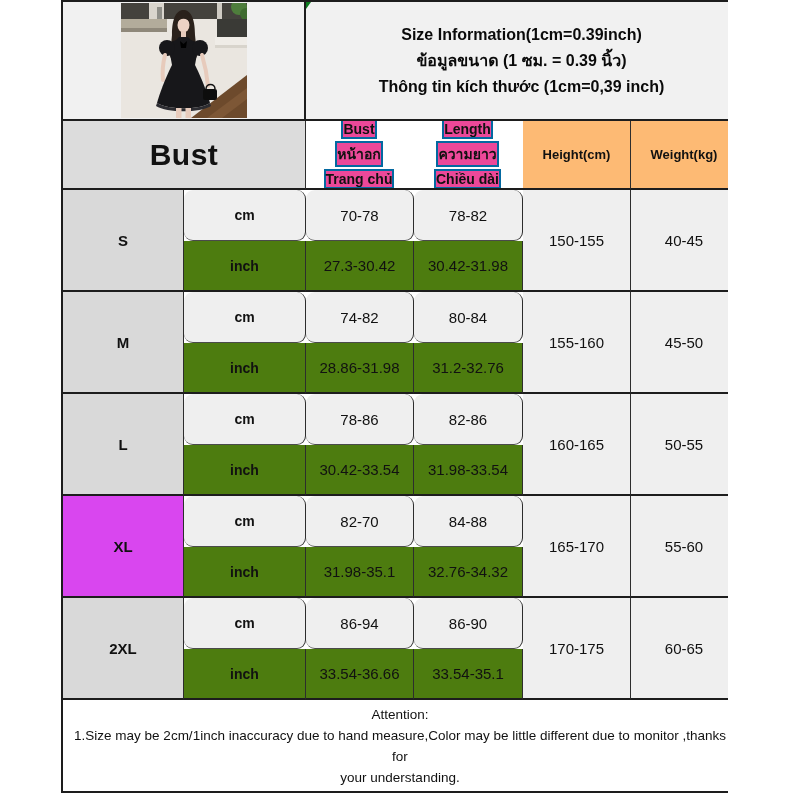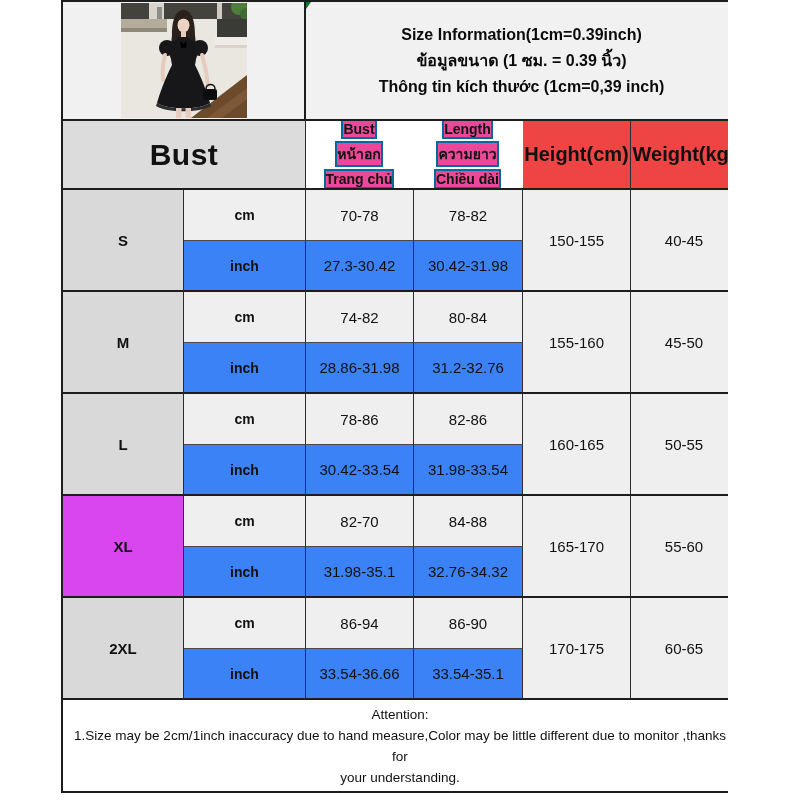--- a/index.html
+++ b/index.html
@@ -42,26 +42,26 @@
 
   
   .size-hd { background: #dcdcdc; grid-column: 1 / 3; grid-row: 2 / 5;
              font-size: 30px; font-weight: bold; letter-spacing: 0.5px; }
   .hdr-stack { grid-column: auto; grid-row: 2 / 5; background: #fff;
                display: flex; flex-direction: column; gap: 2px; padding: 0 2px 2px 0;
                border-right: none; border-bottom: 2px solid #1d1d1d; }
   .hdr-stack .hbox { flex: 1; display: flex; align-items: center; justify-content: center;
                      border: 2px solid #0369a1; background: #ec4899;
                      font-weight: bold; font-size: 14px; }
-  .span-hd { background: #ef4444; font-weight: bold; font-size: 20px; grid-row: 2 / 5; }
+  .span-hd { background: #fdba74; font-weight: bold; font-size: 13px; grid-row: 2 / 5; }
 
   
   .size-cell   { background: #d9d9d9; font-weight: bold; font-size: 15px; }
-  .cm-bg      { background: #efefef; }
-  .inch-bg    { background: #3b82f6; }
+  .cm-bg      { background: #efefef; border-radius: 9px; }
+  .inch-bg    { background: #4d7c0f; }
   .unit       { font-weight: bold; font-size: 14px; }
   .val        { font-size: 15px; }
   .span2      { grid-row: span 2; background: #efefef; font-size: 15px; }
 
   
   .attention-cell { grid-column: 1 / 7; grid-row: 15; background: #fff;
                     flex-direction: column; justify-content: center;
                     border-right: none; border-bottom: none;
                     font-size: 13.5px; line-height: 21px; padding: 2px 10px; }
 

